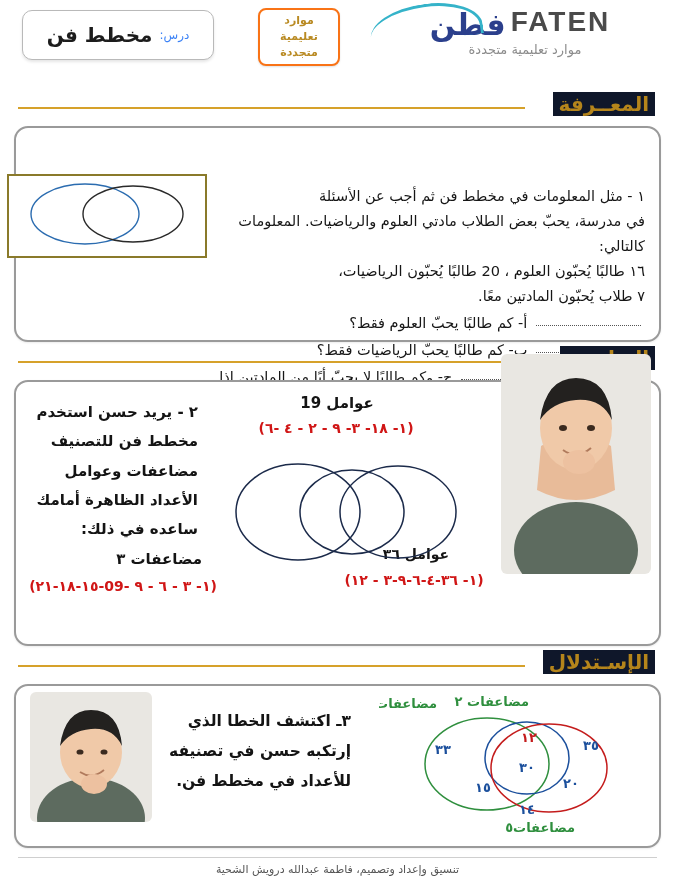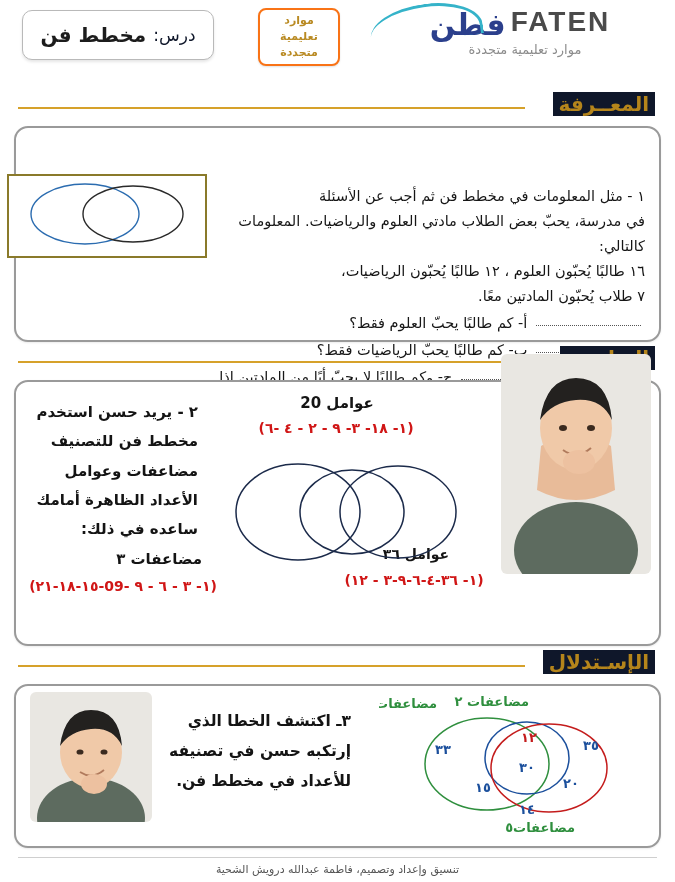--- a/index.html
+++ b/index.html
@@ -48,21 +48,21 @@
     box-shadow:0 1px 2px rgba(0,0,0,.12);
   }
 
   .lesson-box{
     position:absolute;left:22px;top:10px;width:190px;height:48px;
     border:1.5px solid #b9b9b9;border-radius:10px;background:#fff;
     display:flex;align-items:center;justify-content:center;
     box-shadow:0 2px 3px rgba(0,0,0,.10);
     font-size:20px;font-weight:bold;color:#1c1c1c;
   }
-  .lesson-box .lbl{font-weight:normal;font-size:17px;color:#0f172a;}
+  .lesson-box .lbl{font-weight:normal;font-size:12px;color:#3b82f6;}
 
   
   .sec-title-wrap{position:relative;height:30px;margin-top:4px;}
   .sec-rule{
     position:absolute;left:18px;right:150px;top:15px;height:2px;background:#d6a12a;
   }
   .sec-title{
     position:absolute;right:20px;top:0;
     font-size:20px;font-weight:bold;color:#b5851b;
     letter-spacing:1px;background:#0f172a;padding:0 6px;
@@ -179,21 +179,21 @@
 
   <div class="sec-title-wrap">
     <div class="sec-rule"></div>
     <div class="sec-title">المعــرفة</div>
   </div>
 
   <div class="card s1">
     <div class="txt">
       <div>١ - مثل المعلومات في مخطط فن ثم أجب عن الأسئلة</div>
       <div>في مدرسة، يحبّ بعض الطلاب مادتي العلوم والرياضيات. المعلومات كالتالي:</div>
-      <div>١٦ طالبًا يُحبّون العلوم ، ١٢ طالبًا يُحبّون الرياضيات،</div>
+      <div>١٦ طالبًا يُحبّون العلوم ، 20 طالبًا يُحبّون الرياضيات،</div>
       <div>٧ طلاب يُحبّون المادتين معًا.</div>
       <div class="q">
         <span class="dots"></span>
         <span>أ- كم طالبًا يحبّ العلوم فقط؟</span>
       </div>
       <div class="q">
         <span class="dots"></span>
         <span>ب- كم طالبًا يحبّ الرياضيات فقط؟</span>
       </div>
       <div class="q">
@@ -228,21 +228,21 @@
         <ellipse cx="90" cy="74" rx="4" ry="3" fill="#3a2a1f"></ellipse>
         <path d="M62 96 q14 10 28 -2" stroke="#b07a5c" stroke-width="2" fill="none"></path>
         <ellipse cx="78" cy="108" rx="16" ry="12" fill="#edc1a0"></ellipse>
       </svg>
     </div>
 
     <div class="right-text">٢ - يريد حسن استخدم مخطط فن للتصنيف مضاعفات وعوامل الأعداد الظاهرة أمامك ساعده في ذلك:</div>
     <div class="mult-label">مضاعفات ٣</div>
     <div class="mult-nums">(١- ٣ - ٦ - ٩ -09-١٥-١٨-٢١)</div>
 
-    <div class="f18-label">عوامل 20</div>
+    <div class="f18-label">عوامل 19</div>
     <div class="f18-nums">(١- ١٨- ٣- ٩ - ٢ - ٤ -٦)</div>
 
     <div class="f36-wrap">
       <div class="f36-label">عوامل ٣٦</div>
     </div>
     <div class="f36-nums">(١- ٣٦-٤-٦-٩-٣ - ١٢)</div>
 
     <div class="venn3">
       <svg width="260" height="150" viewBox="0 0 260 150">
         <ellipse cx="86" cy="72" rx="62" ry="48" fill="none" stroke="#1b2a4a" stroke-width="1.5"></ellipse>

